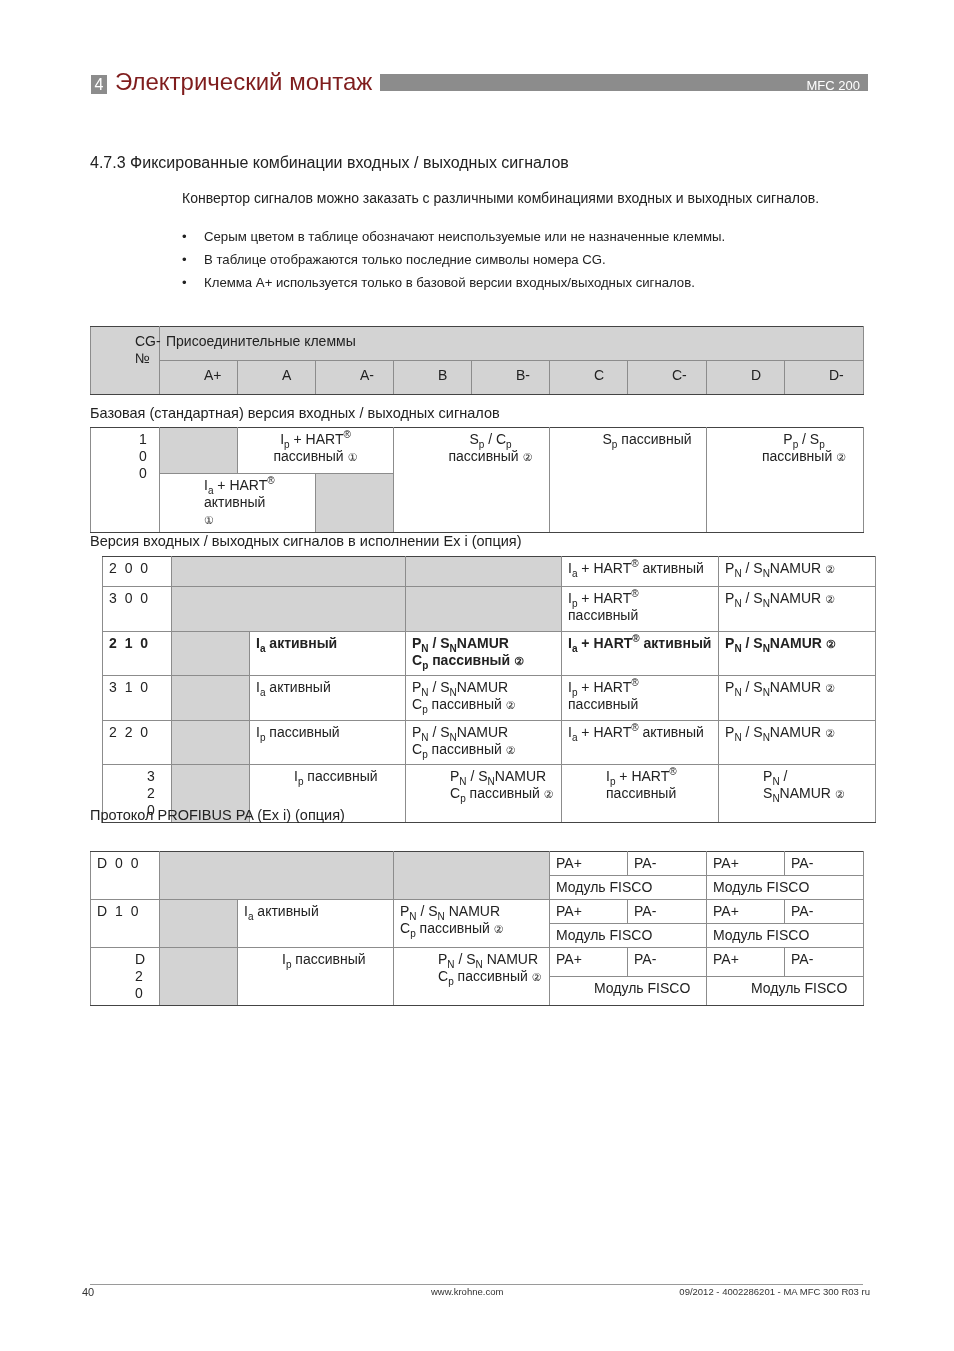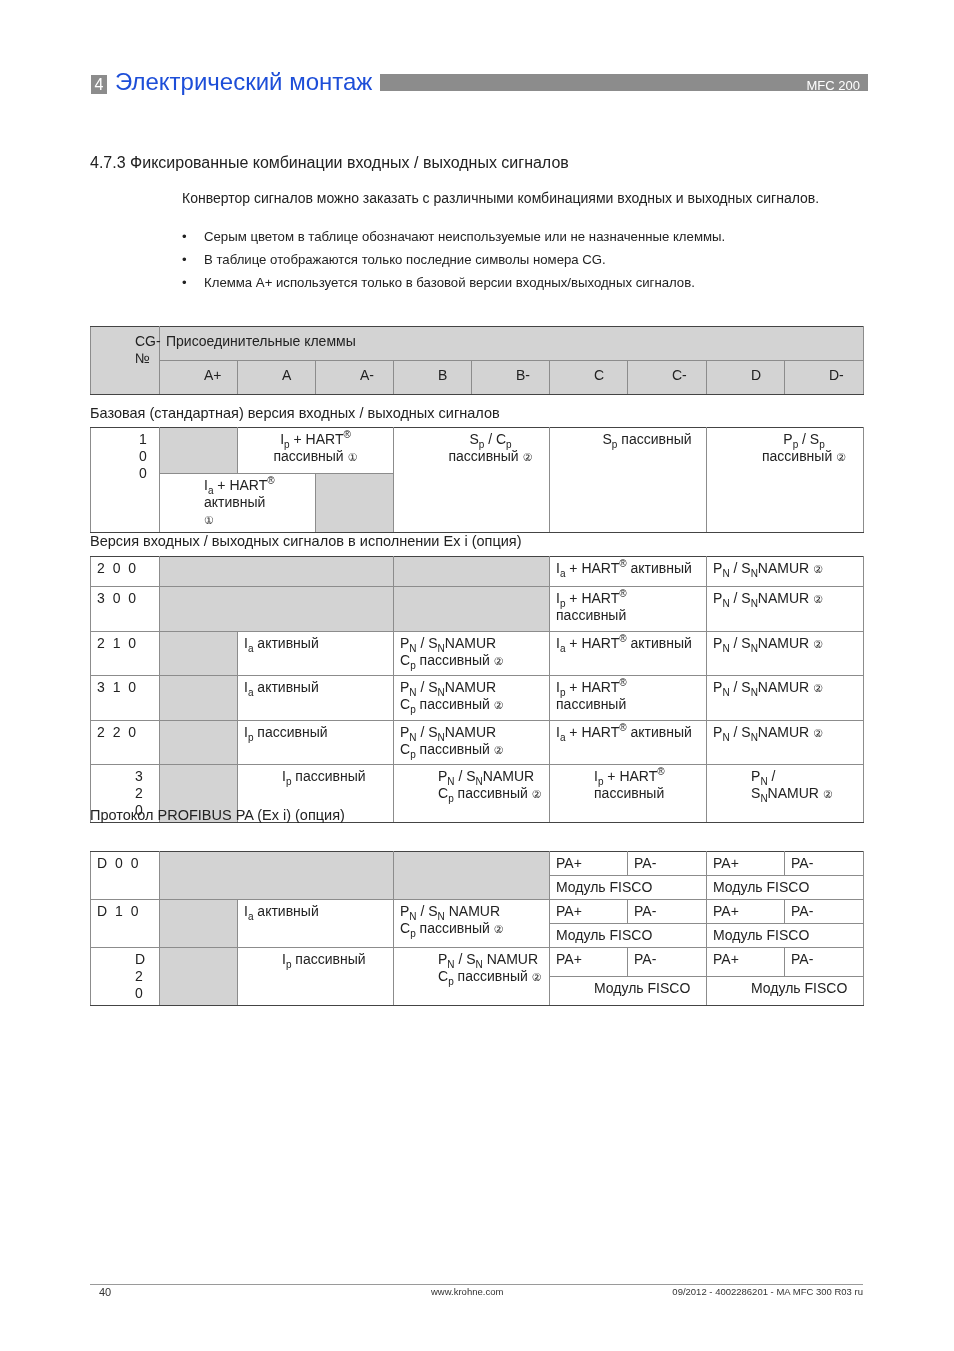--- a/index.html
+++ b/index.html
@@ -1,19 +1,19 @@
 <!DOCTYPE html>
 <html><head>
 <meta charset="utf-8">
 <style>
   html, body { margin:0; padding:0; background:#fff; }
   body { width:954px; height:1351px; position:relative; font-family:"Liberation Sans", sans-serif; color:#222; overflow:hidden; }
   .hdr { position:absolute; left:90px; top:71px; width:778px; height:24px; }
   .hdr .num { position:absolute; left:1px; top:4px; width:16px; height:19px; background:#8c8c8c; color:#fff; font-size:16px; line-height:19px; text-align:center; }
-  .hdr .title { position:absolute; left:25px; top:-3px; font-size:24px; color:#1d4ed8; white-space:nowrap; }
+  .hdr .title { position:absolute; left:25px; top:-3px; font-size:24px; color:#7f1d1d; white-space:nowrap; }
   .hdr .bar { position:absolute; left:290px; top:3px; right:0; height:17px; background:#8c8c8c; }
   .hdr .model { position:absolute; right:8px; top:3px; color:#fff; font-size:13px; line-height:17px; }
   .h2 { position:absolute; left:90px; top:154px; font-size:16px; color:#222; white-space:nowrap; }
   .intro { position:absolute; left:182px; top:190px; font-size:14px; white-space:nowrap; }
   .bullets { position:absolute; left:182px; top:229px; margin:0; padding:0; list-style:none; font-size:13.2px; }
   .bullets li { height:23px; white-space:nowrap; position:relative; padding-left:22px; }
   .bullets li .dot { position:absolute; left:0; top:0; }
   table { border-collapse:collapse; position:absolute; left:90px; width:773px; table-layout:fixed; font-size:14px; }
   td { border:1px solid #8c8c8c; vertical-align:top; padding:3px 6px; line-height:17px; }
   .g { background:#d3d3d3; }
@@ -114,21 +114,21 @@
     <td colspan="2" class="outer-bot">
       <span>I</span><sub>a</sub><span> + HART</span><sup>®</sup><span> активный</span><br>
       <span class="circ" style="margin-left:0">①</span>
     </td>
     <td class="g outer-bot"></td>
   </tr>
 </tbody>
   </table>
 
 <div class="sec" style="top:533px;">Версия входных / выходных сигналов в исполнении Ex i (опция)</div>
-<table style="top:556px;">
+<table style="top:556px;margin-left:12px;">
   <colgroup>
       <col style="width:69px">
       <col style="width:78px">
       <col style="width:78px">
       <col style="width:78px">
       <col style="width:78px">
       <col style="width:78px">
       <col style="width:78px">
       <col style="width:79px">
       <col style="width:78px">
@@ -145,21 +145,21 @@
   </tr>
 
   <tr style="height:45px;">
     <td class="cg">3 0 0</td>
     <td colspan="3" class="g"></td>
     <td colspan="2" class="g"></td>
     <td colspan="2"><span>I</span><sub>p</sub><span> + HART</span><sup>®</sup><br><span>пассивный</span></td>
     <td colspan="2"><span>P</span><sub>N</sub><span> / </span><span>S</span><sub>N</sub><span>NAMUR</span><span class="circ">②</span></td>
   </tr>
 
-  <tr style="height:44px;">
+  <tr style="height:44px;font-weight:bold;">
     <td class="cg">2 1 0</td>
     <td class="g"></td>
     <td colspan="2"><span>I</span><sub>a</sub> <span>активный</span></td>
     <td colspan="2"><span>P</span><sub>N</sub><span> / </span><span>S</span><sub>N</sub><span>NAMUR</span><br><span>C</span><sub>p</sub> <span>пассивный</span><span class="circ">②</span></td>
     <td colspan="2"><span>I</span><sub>a</sub><span> + HART</span><sup>®</sup> <span>активный</span></td>
     <td colspan="2"><span>P</span><sub>N</sub><span> / </span><span>S</span><sub>N</sub><span>NAMUR</span><span class="circ">②</span></td>
   </tr>
 
   <tr style="height:45px;">
     <td class="cg">3 1 0</td>
@@ -246,15 +246,15 @@
     <td>PA-</td>
   </tr>
   <tr style="height:24px;">
     <td colspan="2" class="outer-bot">Модуль FISCO</td>
     <td colspan="2" class="outer-bot">Модуль FISCO</td>
   </tr>
 </tbody>
   </table>
 
 <div class="footer-line"></div>
-<div class="foot" style="left:99px; font-size:11px;text-align:right;">40</div>
+<div class="foot" style="left:82px; font-size:11px;text-align:right;">40</div>
 <div class="foot" style="left:431px;">www.krohne.com</div>
-<div class="foot" style="right:91px;">09/2012 - 4002286201 - MA MFC 300 R03 ru</div>
+<div class="foot" style="right:84px;">09/2012 - 4002286201 - MA MFC 300 R03 ru</div>
 
 </body></html>

